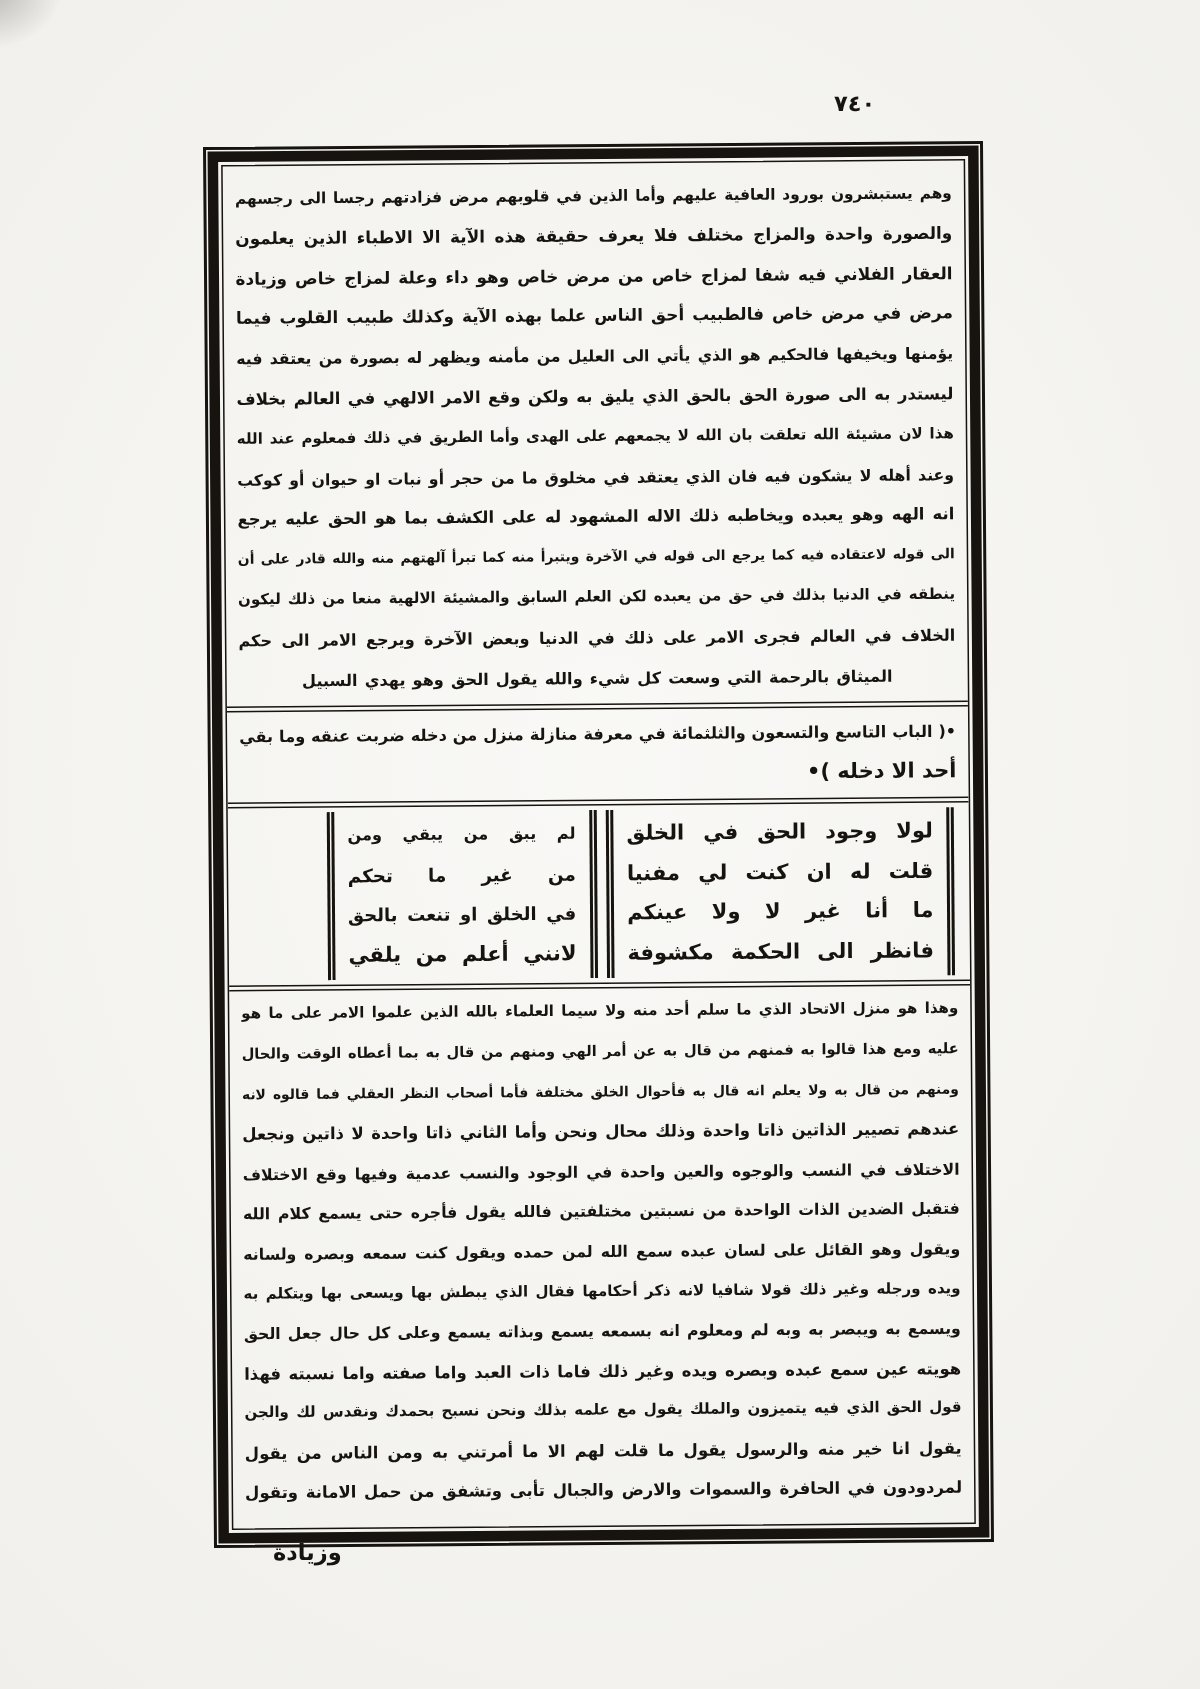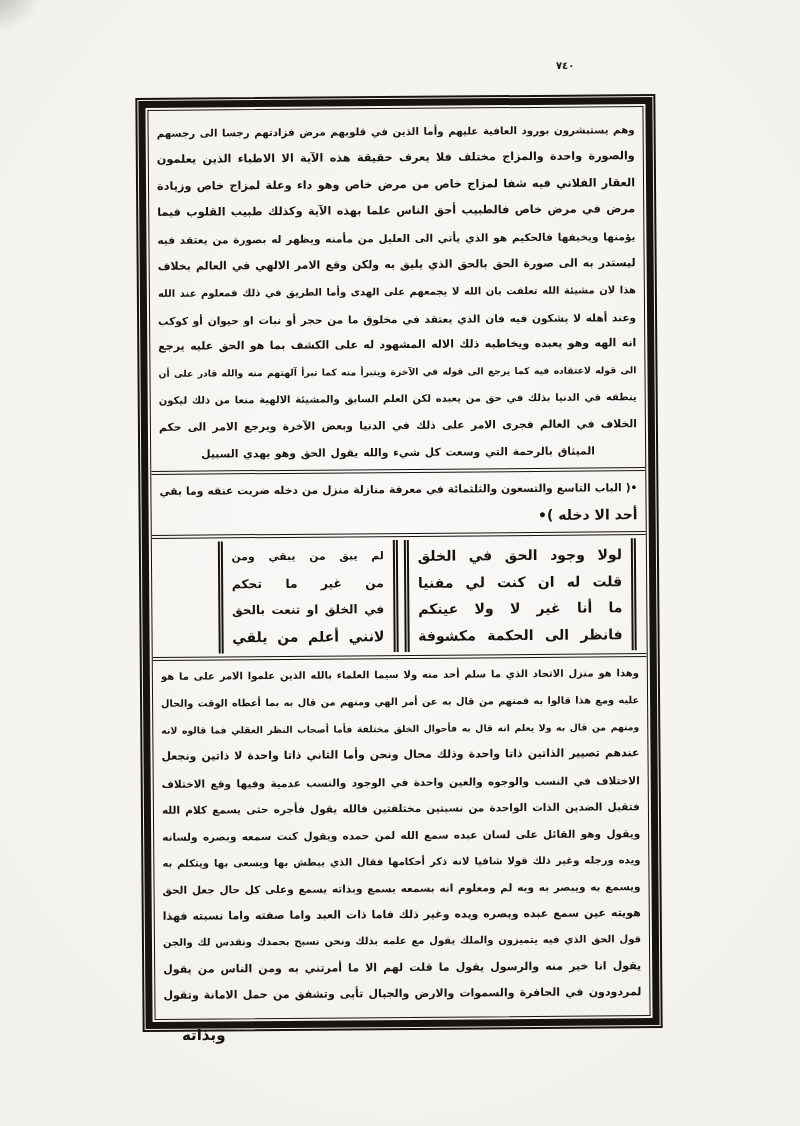--- a/index.html
+++ b/index.html
@@ -9,21 +9,21 @@
     overflow:hidden;
     font-family:"DejaVu Sans", sans-serif;
     background:
       radial-gradient(70px 55px at -8px -6px, rgba(40,38,34,.28), rgba(40,38,34,0) 70%),
       radial-gradient(120% 110% at 50% 45%, rgba(255,255,255,.35), rgba(0,0,0,.045)),
       var(--paper,#f6f5f1);
     color:var(--ink,#17130e);
   }
   .page-number{
     position:absolute; top:60px; left:556px;
-    font-size:10px; font-weight:bold; letter-spacing:3px;
+    font-size:15px; font-weight:bold; letter-spacing:3px;
     direction:rtl;
   }
   .frame{
     position:absolute; top:96px; left:139px; width:520px; height:934px;
     border:2.5px solid var(--ink,#17130e);
     transform:rotate(-0.45deg);
     background:transparent;
   }
   .band{
     position:absolute; inset:1px;
@@ -150,13 +150,13 @@
       <div class="line fit" style="font-size: 10.5px;">ويسمع به ويبصر به وبه لم ومعلوم انه بسمعه يسمع وبذاته يسمع وعلى كل حال جعل الحق</div>
       <div class="line fit" style="font-size: 11px;">هويته عين سمع عبده وبصره ويده وغير ذلك فاما ذات العبد واما صفته واما نسبته فهذا</div>
       <div class="line fit" style="font-size: 10px;">قول الحق الذي فيه يتميزون والملك يقول مع علمه بذلك ونحن نسبح بحمدك ونقدس لك والجن</div>
       <div class="line fit" style="font-size: 11px;">يقول انا خير منه والرسول يقول ما قلت لهم الا ما أمرتني به ومن الناس من يقول أئنا</div>
       <div class="line fit" style="font-size: 11px;">لمردودون في الحافرة والسموات والارض والجبال تأبى وتشفق من حمل الامانة وتقول</div>
     </div>
 
   </div>
 </div>
 
-<div class="catchword">وبذاته</div>
+<div class="catchword">وزيادة</div>
 
 </body></html>

